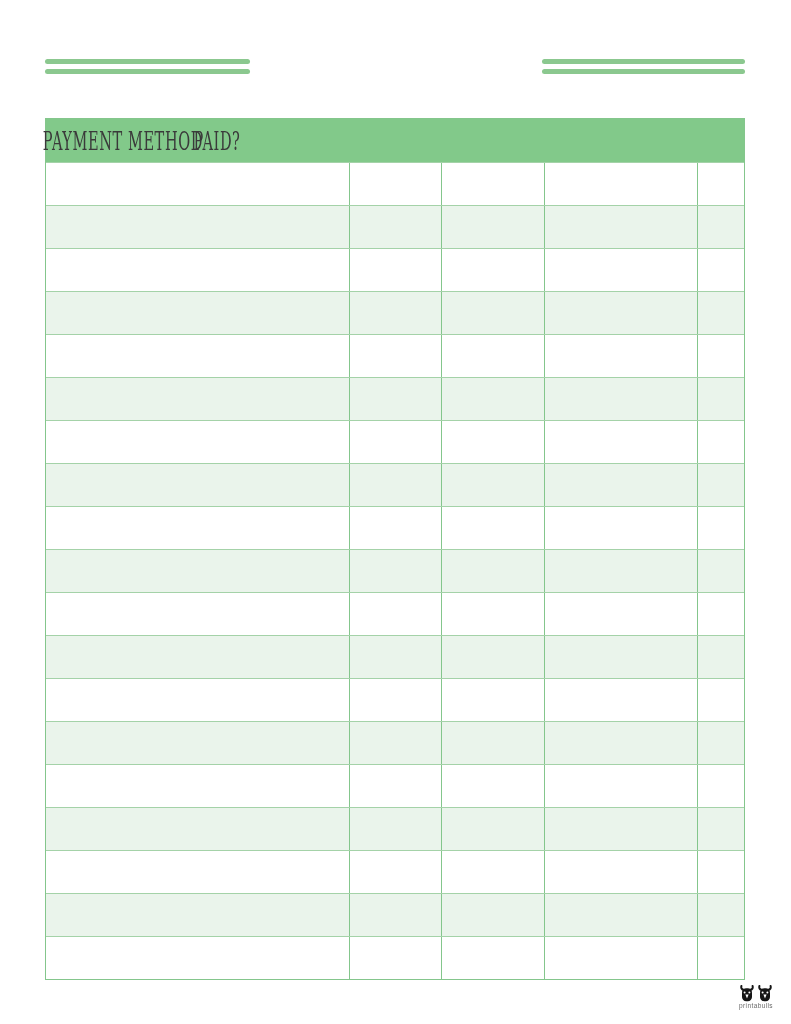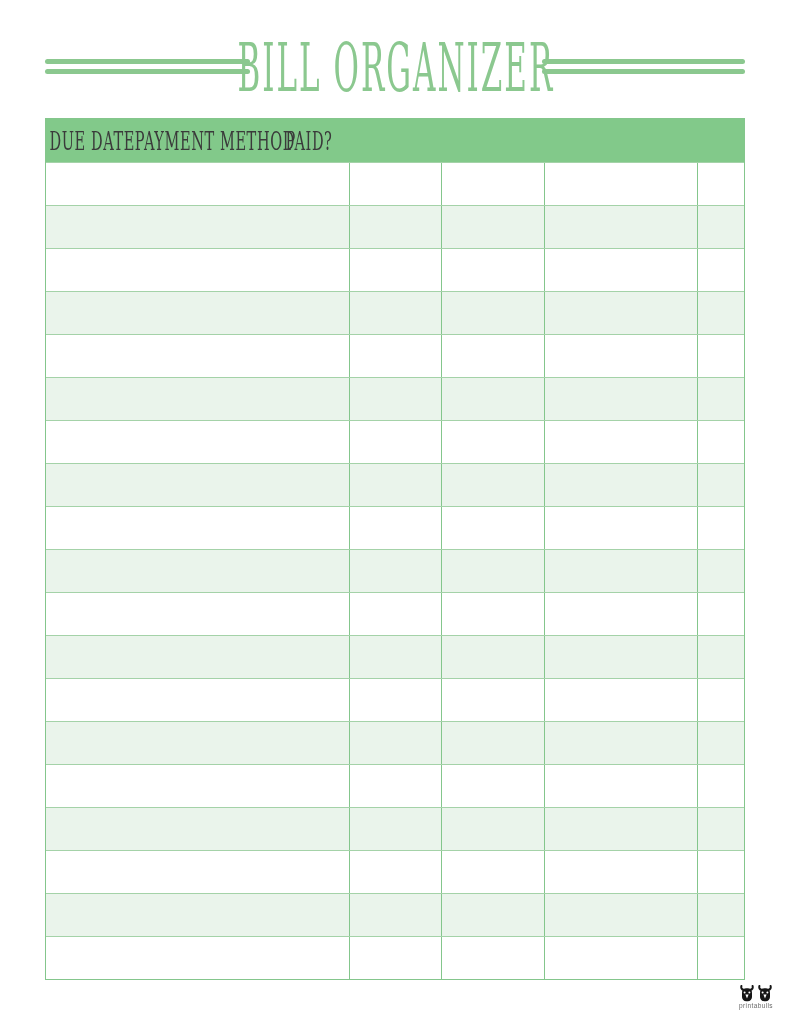--- a/index.html
+++ b/index.html
@@ -97,33 +97,27 @@
 </style>
 </head>
 <body>
 
 <div class="page">
 
   <div class="dline dline-left">
       <i></i>
       <i></i>
     </div>
-  <div class="title-slot">
-    <h1 class="title">BILL ORGANIZER</h1>
-  </div>
   <div class="dline dline-right">
       <i></i>
       <i></i>
     </div>
 
   <div class="btable">
     <div class="thead">
-      <div class="hcell" style="width: 92px;">
-          <span>DUE DATE</span>
-        </div>
       <div class="hcell" style="width: 154px;">
           <span>PAYMENT METHOD</span>
         </div>
       <div class="hcell" style="width: 34px;">
           <span>PAID?</span>
         </div>
     </div>
     <div class="tbody">
         <div class="trow">
           <div class="tcell" style="width: 304px;"></div>

